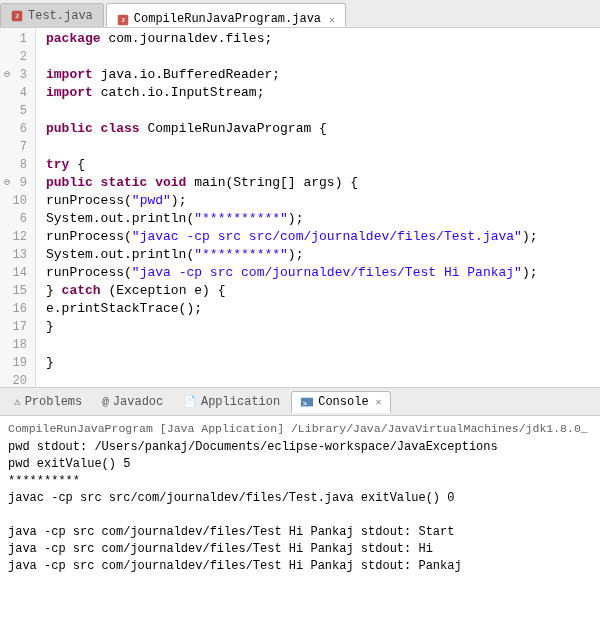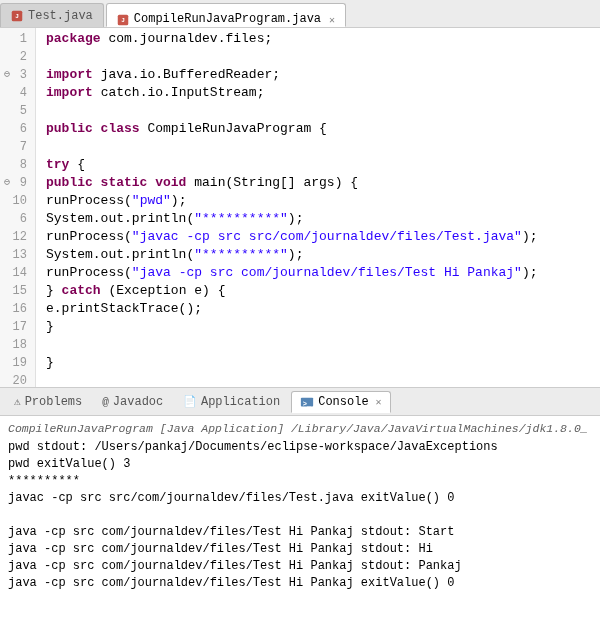--- a/index.html
+++ b/index.html
@@ -143,21 +143,20 @@
       height: 222px;
       overflow-y: auto;
       padding: 4px 8px;
       font-family: 'Courier New', Courier, monospace;
       font-size: 12px;
       line-height: 17px;
       color: #000;
     }
     .console-terminated {
       color: #606060;
-      font-style: italic;
       font-size: 11.5px;
       margin-bottom: 2px;
     }
     .console-line {
       white-space: nowrap;
     }
   </style>
 </head>
 <body>
 
@@ -286,21 +285,20 @@
       <text x="8" y="12" text-anchor="middle" font-size="8" fill="white" font-weight="bold">&gt;_</text>
     </svg>
     <span>Console</span>
     <span style="font-size:10px;color:#888;margin-left:3px;">✕</span>
   </div>
 </div>
 
 <div class="console" id="console-output">
     <div class="console-terminated console-line"><terminated> CompileRunJavaProgram [Java Application] /Library/Java/JavaVirtualMachines/jdk1.8.0_</terminated></div>
     <div class="console-line">pwd stdout: /Users/pankaj/Documents/eclipse-workspace/JavaExceptions</div>
-    <div class="console-line">pwd exitValue() 3</div>
+    <div class="console-line">pwd exitValue() 5</div>
     <div class="console-line">**********</div>
     <div class="console-line">javac -cp src src/com/journaldev/files/Test.java exitValue() 0</div>
     <div class="console-line">&nbsp;</div>
     <div class="console-line">java -cp src com/journaldev/files/Test Hi Pankaj stdout: Start</div>
     <div class="console-line">java -cp src com/journaldev/files/Test Hi Pankaj stdout: Hi</div>
     <div class="console-line">java -cp src com/journaldev/files/Test Hi Pankaj stdout: Pankaj</div>
-    <div class="console-line">java -cp src com/journaldev/files/Test Hi Pankaj exitValue() 0</div>
   </div>
 
 </body></html>

